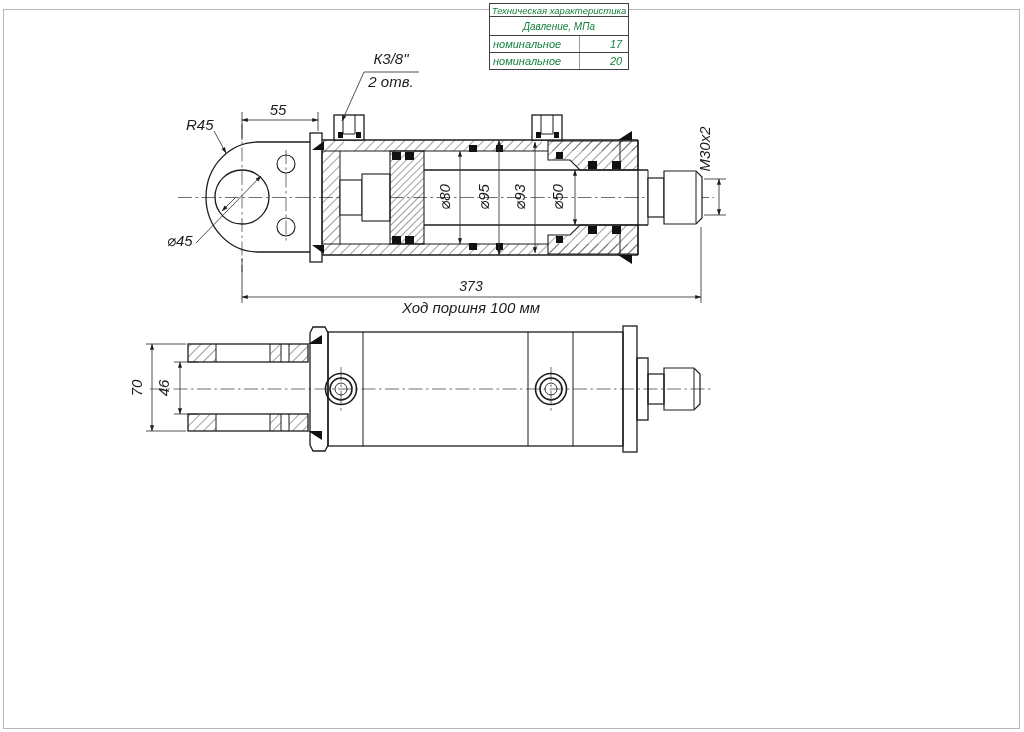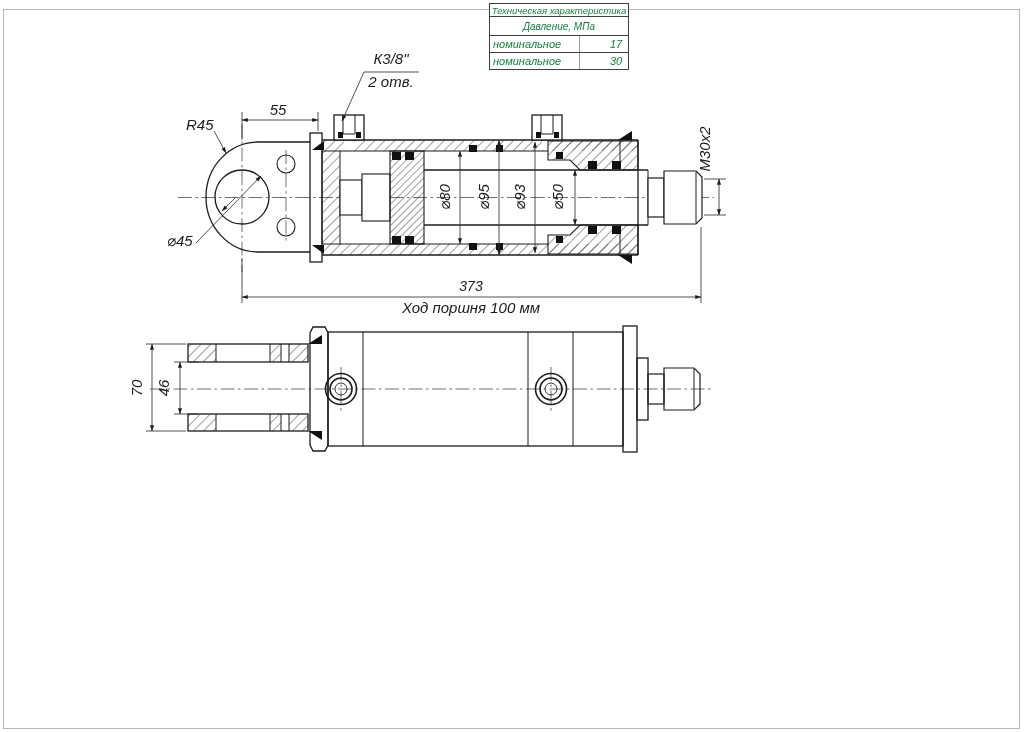--- a/index.html
+++ b/index.html
@@ -242,17 +242,17 @@
   </div>
   <div class="trow t-group">
     <span>Давление, МПа</span>
   </div>
   <div class="trow t-data">
     <span class="lbl">номинальное</span>
     <span class="val">17</span>
   </div>
   <div class="trow t-data">
     <span class="lbl">номинальное</span>
-    <span class="val">30</span>
+    <span class="val">20</span>
   </div>
 </div>
 
 </div>
 
 </body></html>

